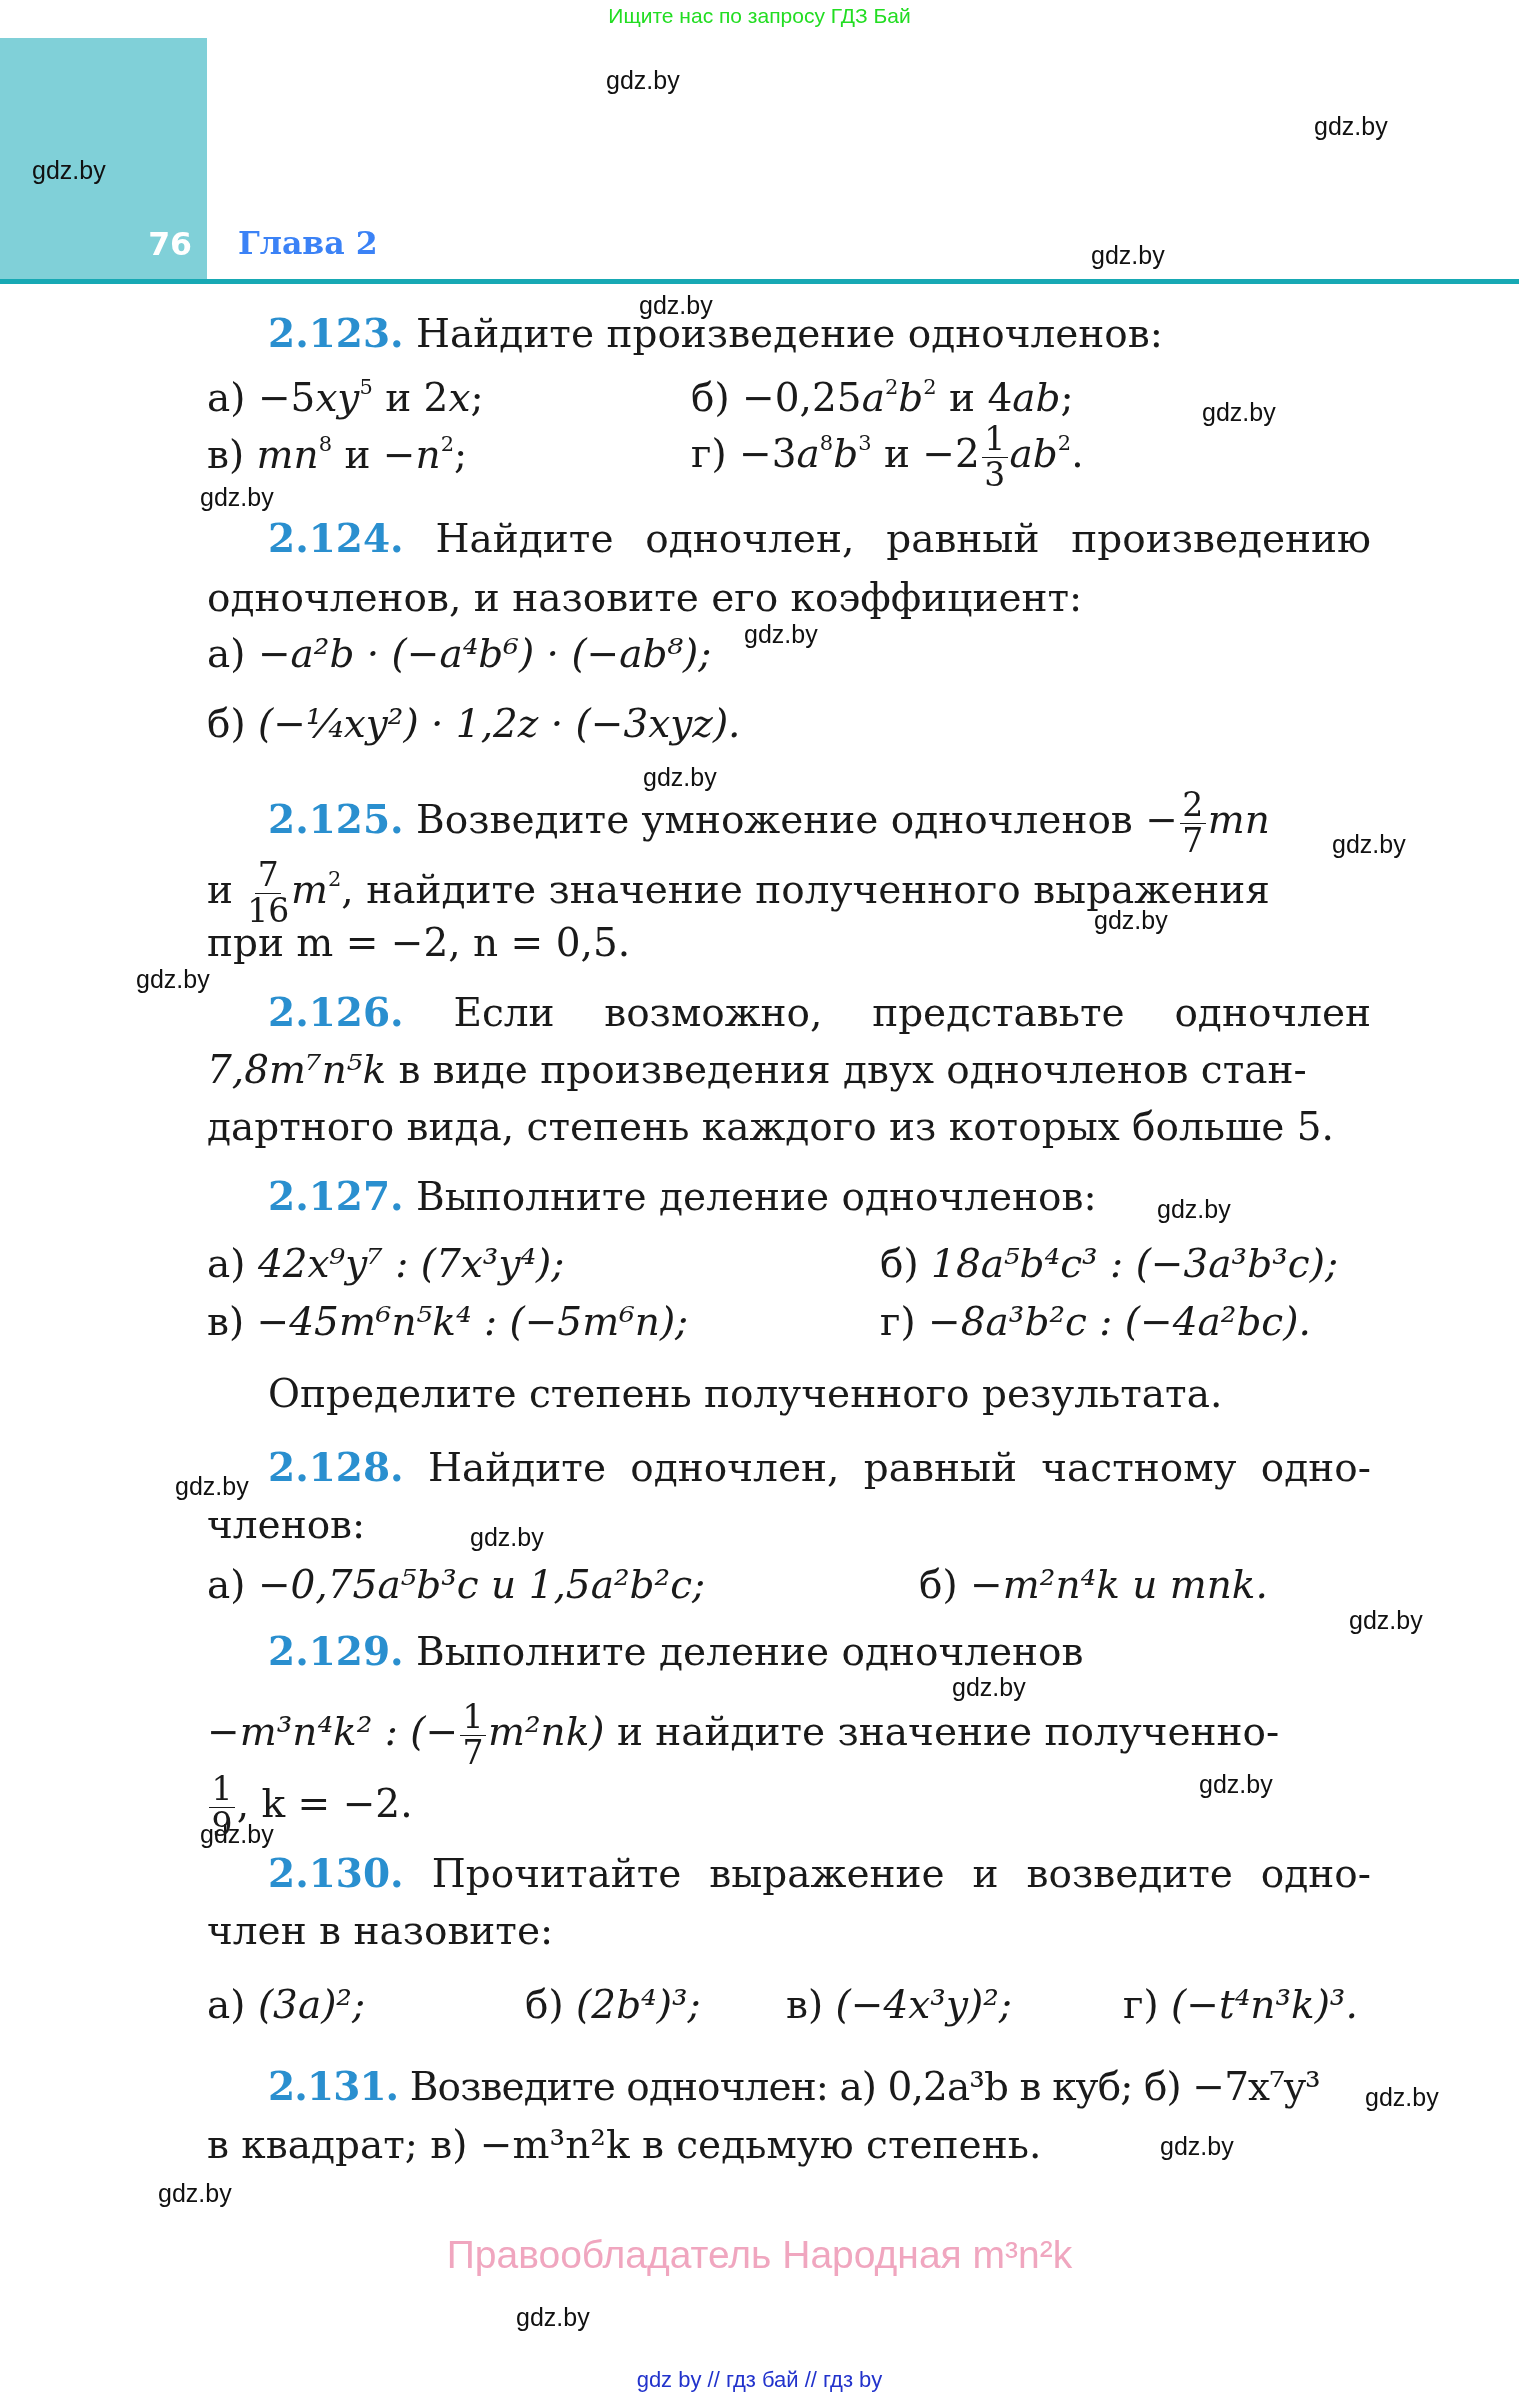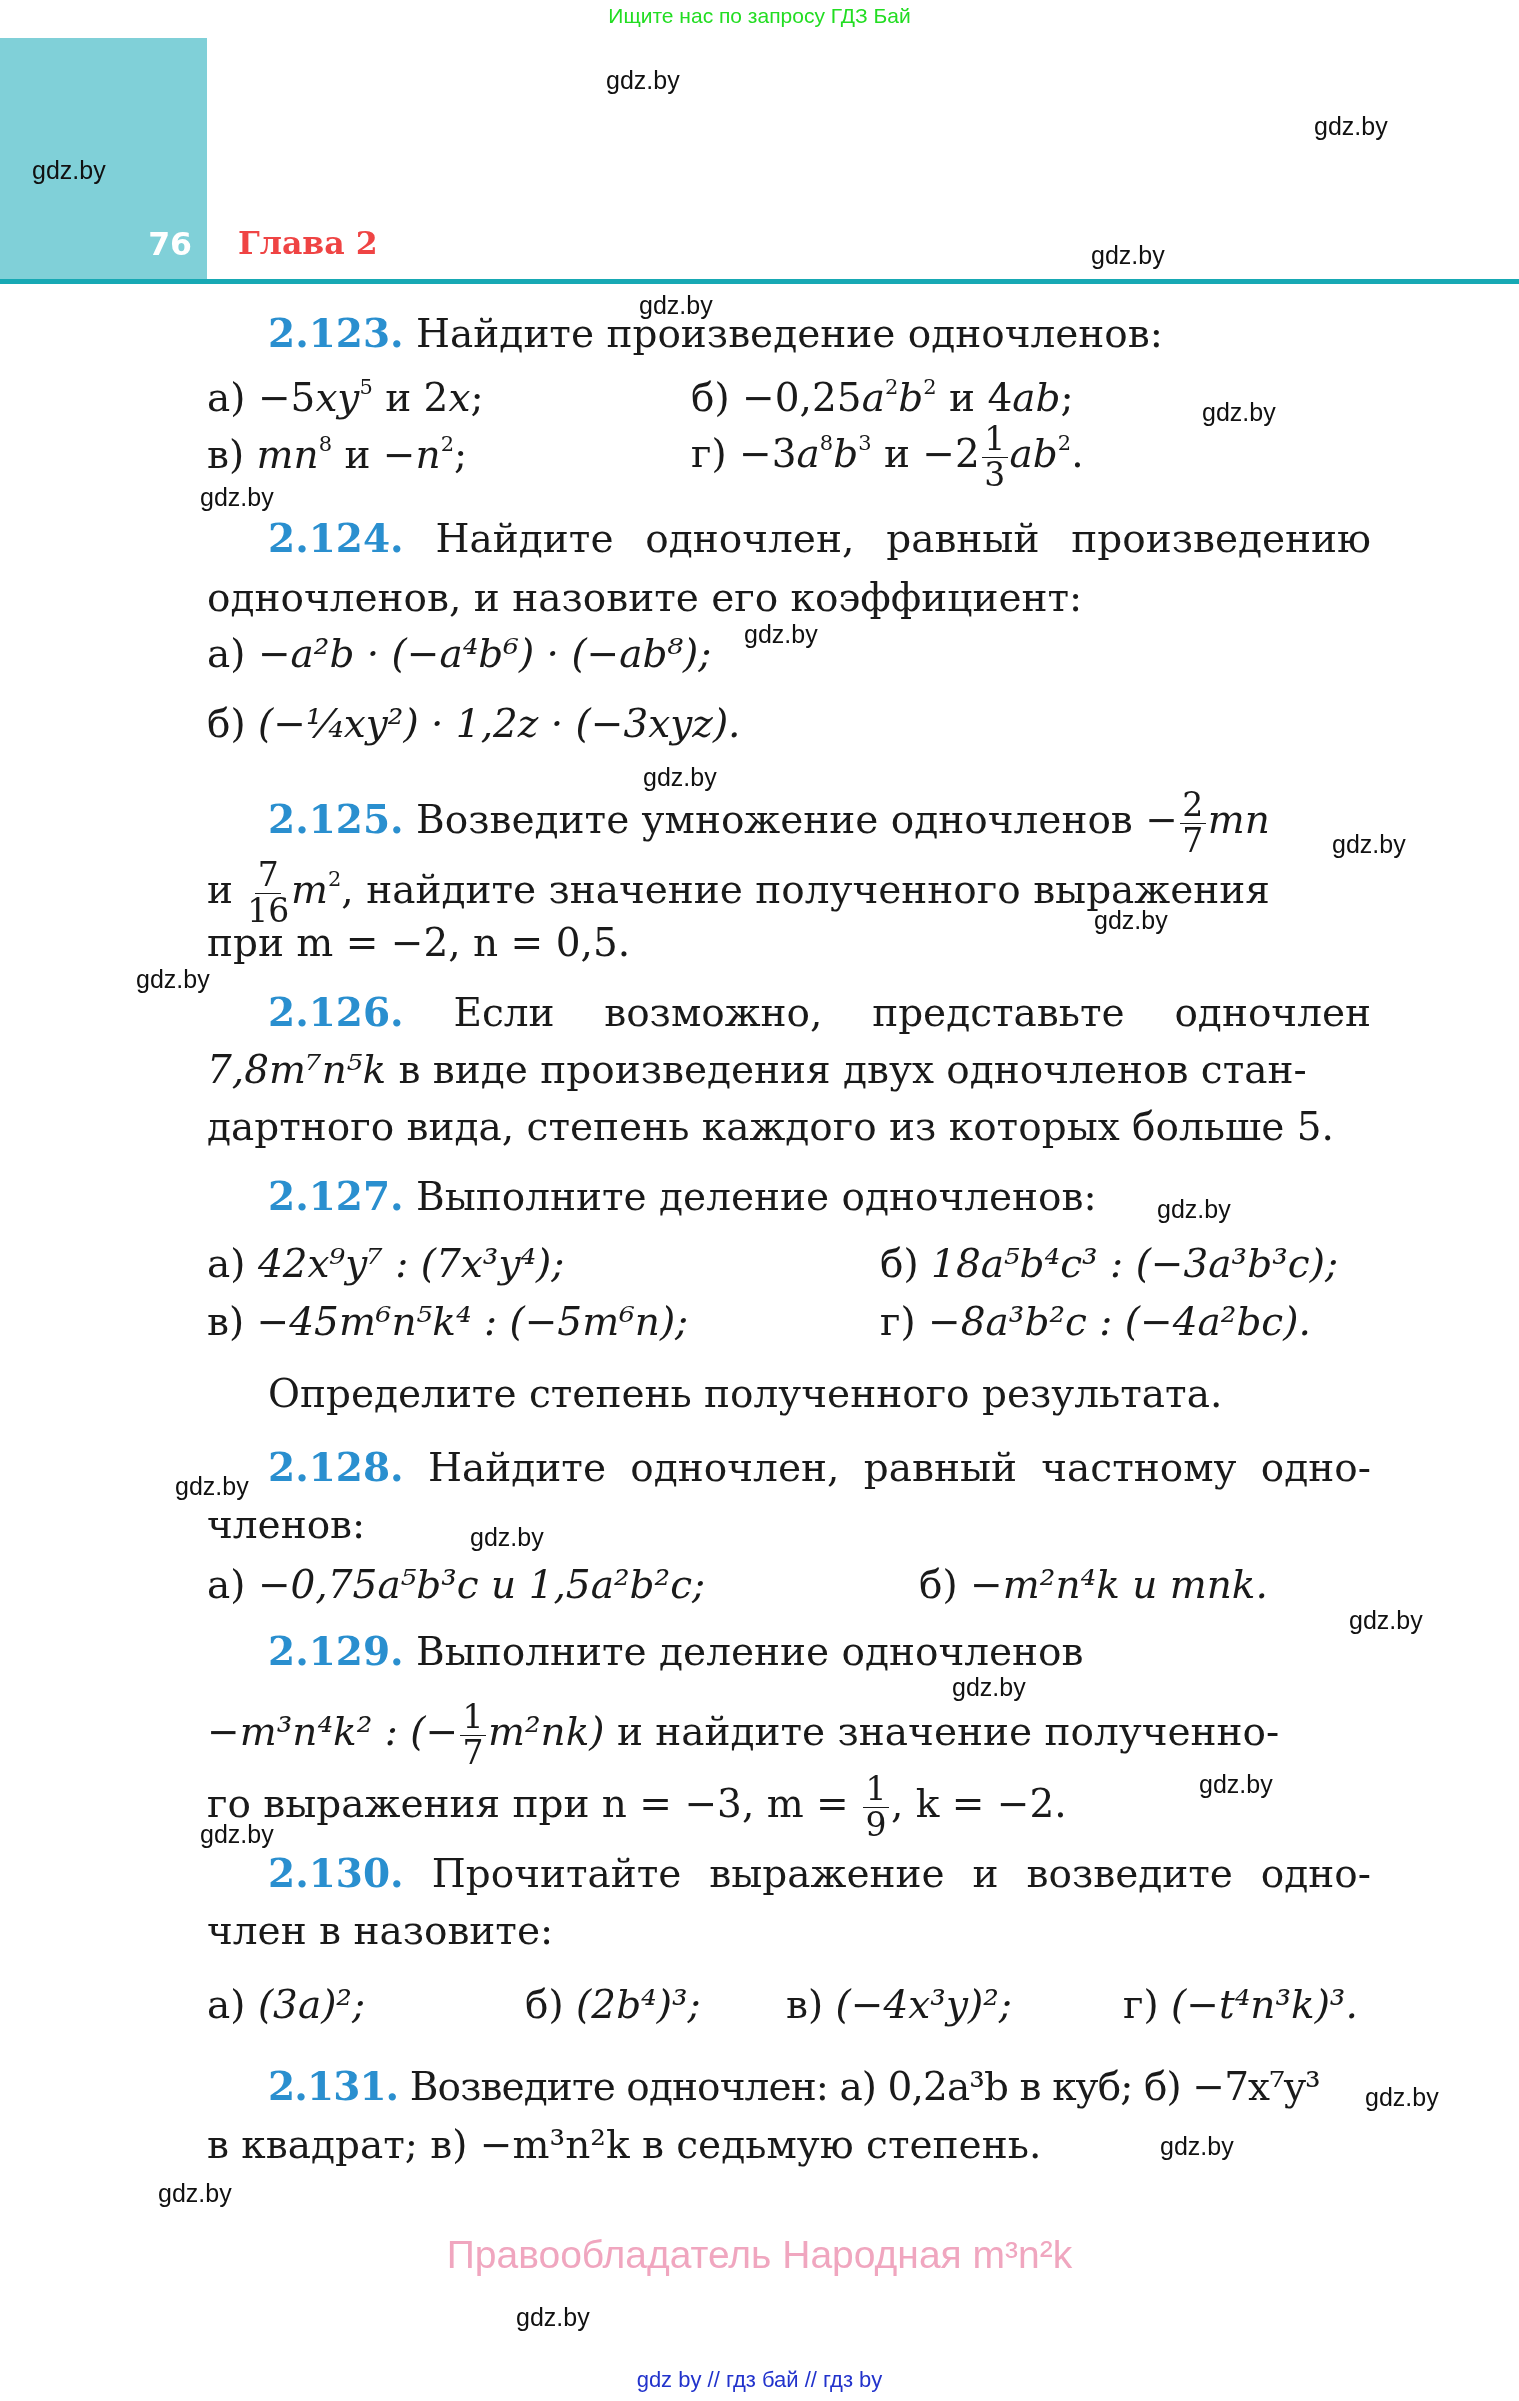--- a/index.html
+++ b/index.html
@@ -13,21 +13,21 @@
     top: 3.5px; left: 0; width: 1519px; text-align: center;
     font-family: "Liberation Sans", sans-serif; font-size: 21px; color: #22dd22;
   }
   .teal-block { left: 0; top: 38px; width: 207px; height: 243px; background: #80d0d8; }
   .page-num {
     left: 131px; top: 226px; width: 61px; text-align: right;
     font-family: "DejaVu Sans", sans-serif; font-weight: bold; font-size: 31.5px; color: #ffffff;
   }
   .chapter {
     left: 238px; top: 224px; font-family: "DejaVu Serif", serif; font-weight: bold;
-    font-size: 31.5px; color: #ef4444;
+    font-size: 31.5px; color: #3b82f6;
   }
   .rule { left: 0; top: 279px; width: 1519px; height: 5.3px; background: #17a9b4; }
   .wm {
     font-family: "Liberation Sans", sans-serif; font-size: 25px; color: #111;
     white-space: nowrap;
   }
   .line {
     left: 207px; width: 1164px; font-size: 39px; line-height: 1; white-space: nowrap;
     font-family: "DejaVu Serif", "Liberation Serif", serif; color: #1a1a1a;
   }
@@ -182,21 +182,21 @@
   <span class="num">2.129.</span>
   <span>Выполните деление одночленов</span>
 </div>
 <div class="abs line" style="top:1700px">
   <i>−m³n⁴k² : (−</i><span class="frac">
       <span class="n">1</span>
       <span>7</span>
     </span><i>m²nk)</i><span> и найдите значение полученно-</span>
 </div>
 <div class="abs line" style="top:1772px">
-  <span>го выражения при n = −3, m = </span><span class="frac">
+  <span class="frac">
       <span class="n">1</span>
       <span>9</span>
     </span><span>, k = −2.</span>
 </div>
 
 <div class="abs line justify" style="top:1854px">
   <span class="ind"></span><span class="num">2.130.</span>
   <span>Прочитайте выражение и возведите одно-</span>
 </div>
 <div class="abs line" style="top:1911px">член в назовите:</div>

